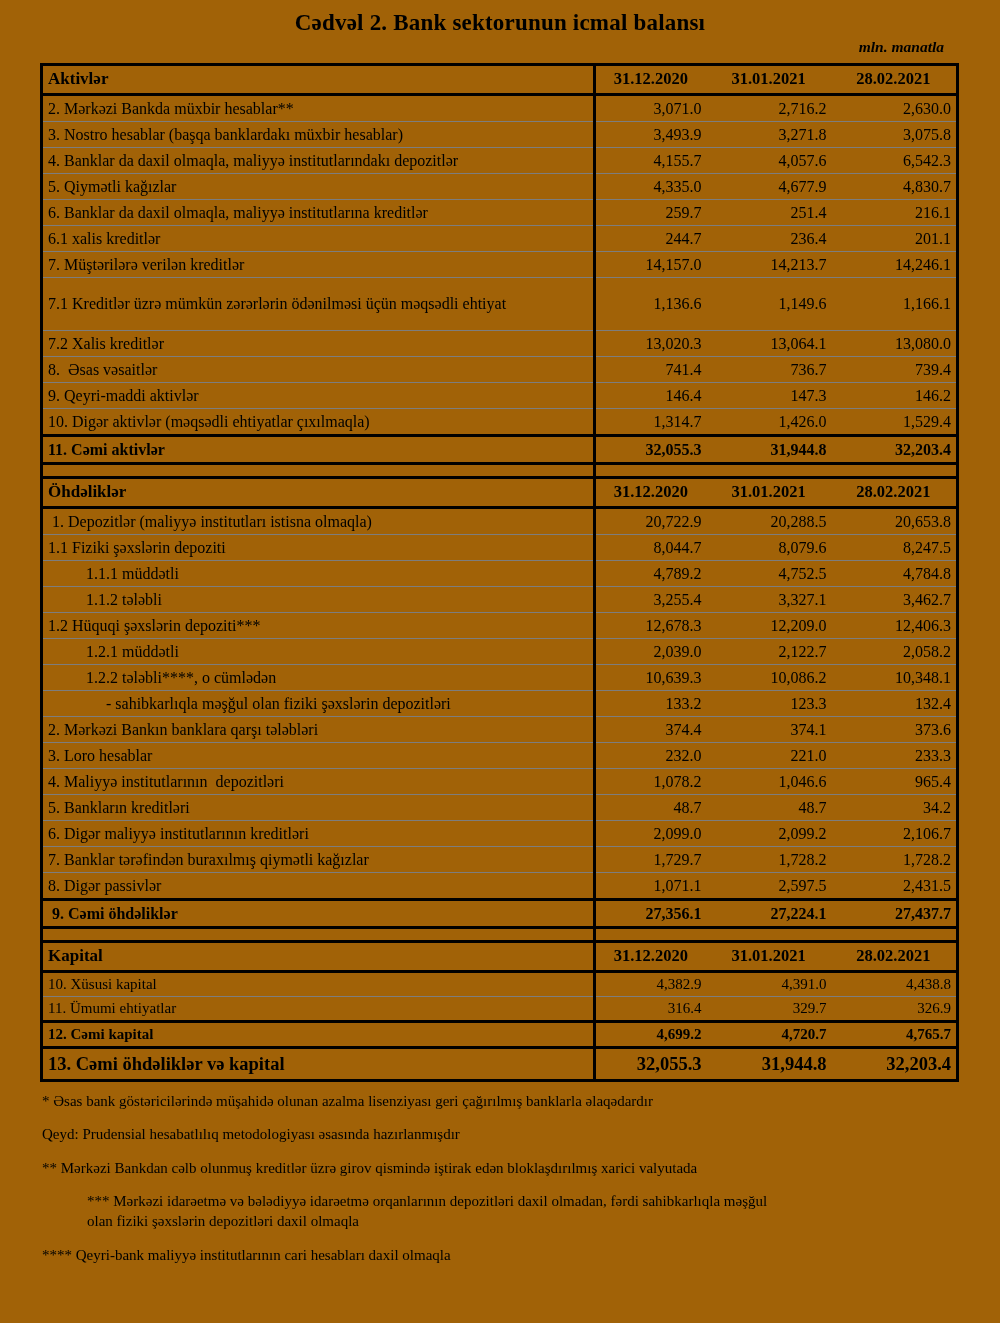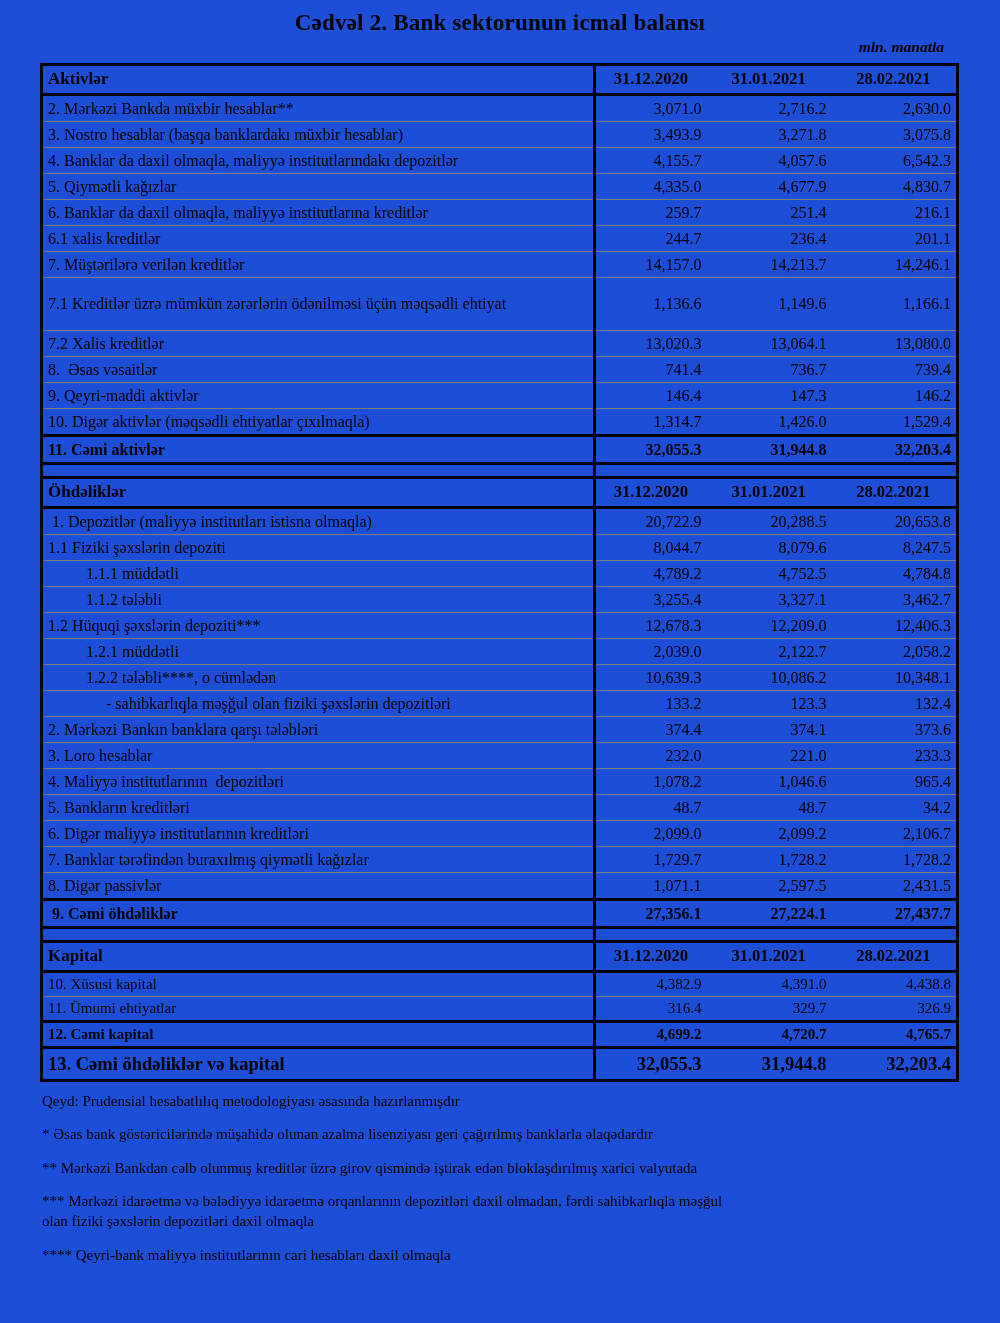--- a/index.html
+++ b/index.html
@@ -1,20 +1,20 @@
 <!DOCTYPE html>
 <html><head>
 <meta charset="utf-8">
 <style>
   html, body { margin: 0; padding: 0; background: #ffffff; }
   .page {
     position: relative;
     width: 1000px;
     height: 1323px;
-    background: #1d4ed8;
+    background: #a16207;
     font-family: "Liberation Serif", "DejaVu Serif", serif;
     color: #000;
     overflow: hidden;
   }
   .page-title {
     margin: 10px 0 2px 0;
     text-align: center;
     font-size: 23px;
     font-weight: bold;
     letter-spacing: 0.2px;
@@ -66,21 +66,21 @@
     font-weight: bold;
   }
   tr.wrap td { line-height: 1.62; height: 52px; vertical-align: middle; }
   tr.small td { font-size: 15px; height: 23px; }
   tr.grand td { font-size: 18.5px; height: 30px; }
   td.indent1 { padding-left: 43px; }
   td.indent2 { padding-left: 63px; }
   tr.spacer td { height: 11px; border-top: none; border-bottom: none; }
   .footnotes { margin: 9px 0 0 42px; font-size: 15px; }
   .footnotes p { margin: 0 0 13px 0; line-height: 1.35; }
-  .footnotes p.wide { max-width: 690px; margin-bottom: 14px; }
+  .footnotes p.wide { max-width: 690px; margin-bottom: 14px; margin-left: 45px; }
 </style>
 </head>
 <body>
 
 <div class="page">
   <h1 class="page-title">Cədvəl 2. Bank sektorunun icmal balansı</h1>
   <div class="unit-note">mln. manatla</div>
 
   <table class="balance">
     <colgroup>
@@ -311,19 +311,19 @@
         <tr class="row total grand">
           <td class="label">13. Cəmi öhdəliklər və kapital</td>
           <td class="num">32,055.3</td>
           <td class="num">31,944.8</td>
           <td class="num">32,203.4</td>
         </tr>
       </tbody>
   </table>
 
   <div class="footnotes" id="footnotes">
+      <p>* Əsas bank göstəricilərində müşahidə olunan azalma lisenziyası geri çağırılmış banklarla əlaqədardır</p>
       <p>Qeyd: Prudensial hesabatlılıq metodologiyası əsasında hazırlanmışdır</p>
-      <p>* Əsas bank göstəricilərində müşahidə olunan azalma lisenziyası geri çağırılmış banklarla əlaqədardır</p>
       <p>** Mərkəzi Bankdan cəlb olunmuş kreditlər üzrə girov qismində iştirak edən bloklaşdırılmış xarici valyutada</p>
       <p class="wide">*** Mərkəzi idarəetmə və bələdiyyə idarəetmə orqanlarının depozitləri daxil olmadan, fərdi sahibkarlıqla məşğul olan fiziki şəxslərin depozitləri daxil olmaqla</p>
       <p>**** Qeyri-bank maliyyə institutlarının cari hesabları daxil olmaqla</p>
     </div>
 </div>
 
 </body></html>

